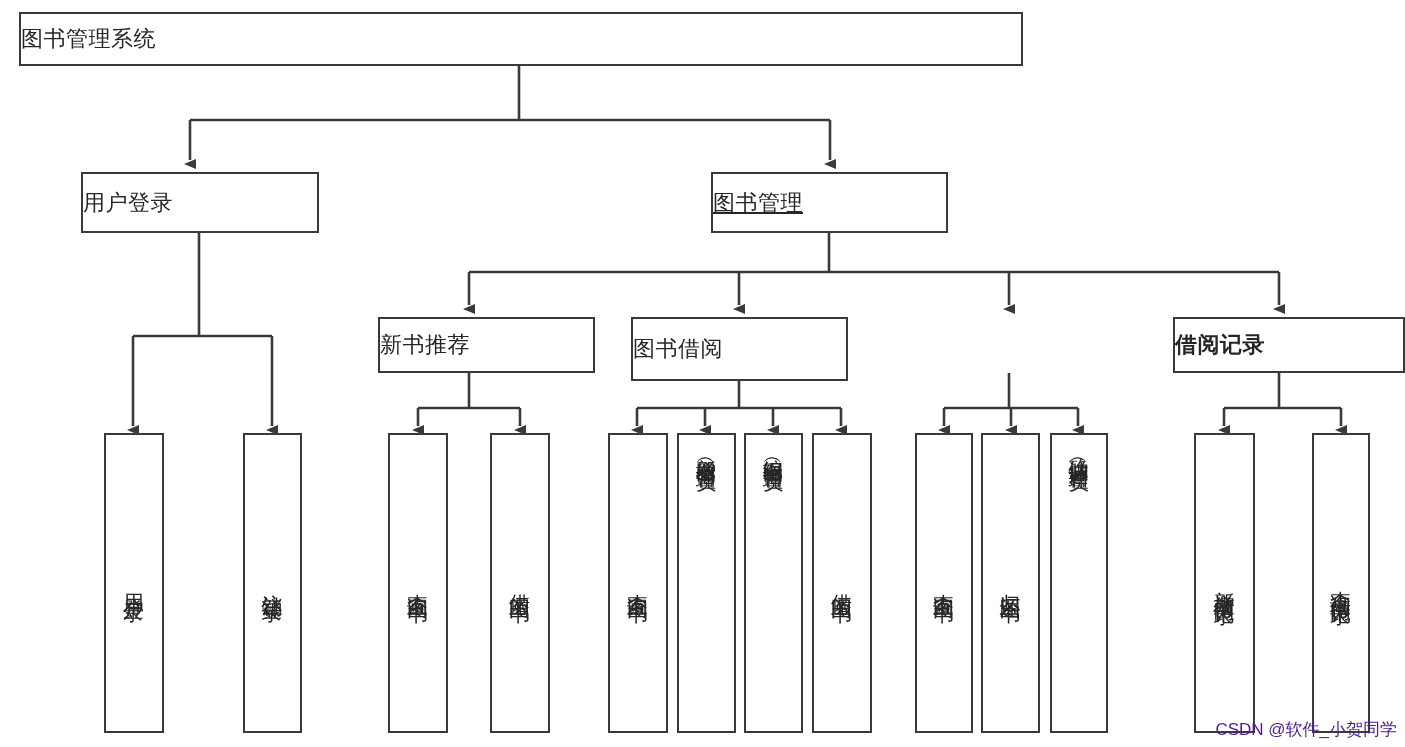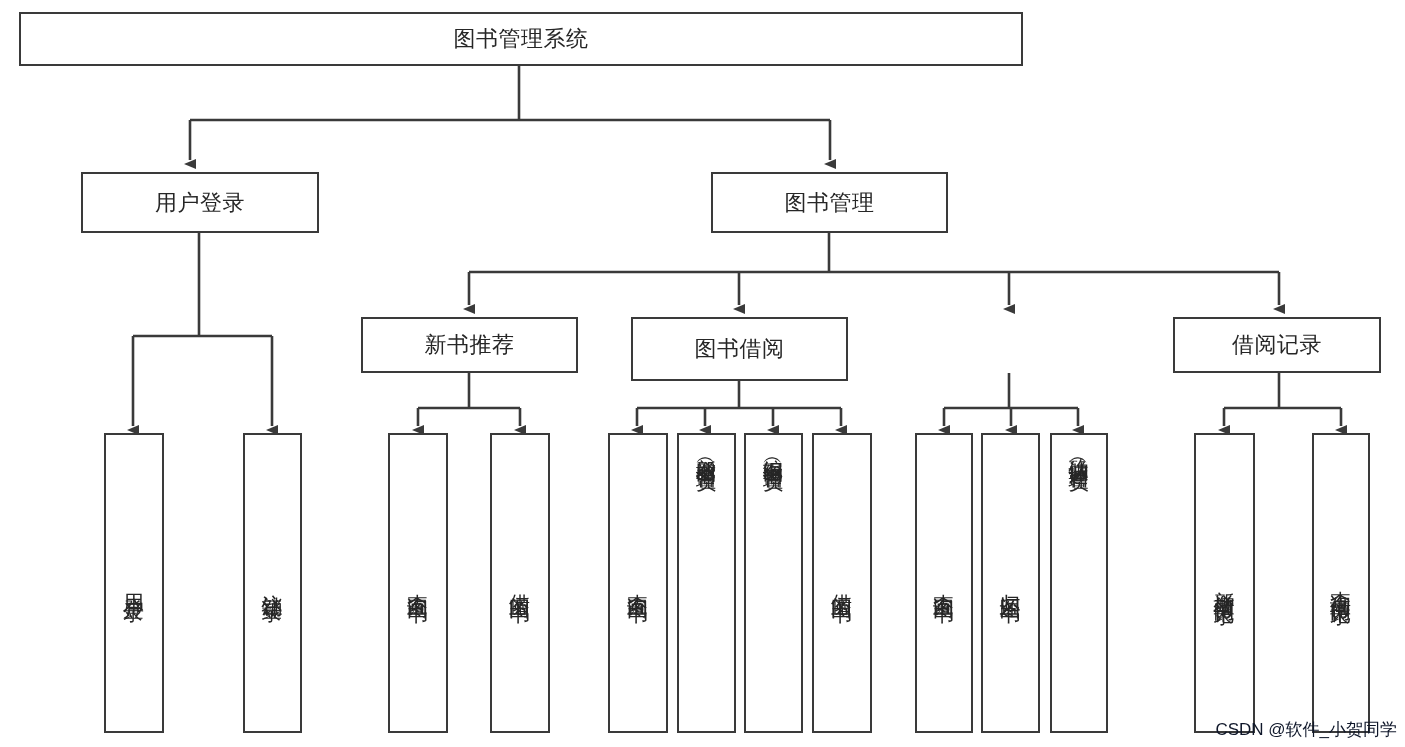--- a/index.html
+++ b/index.html
@@ -24,21 +24,20 @@
     width: 1405px;
     height: 747px;
   }
   .node {
     position: absolute;
     box-sizing: border-box;
     border: 2px solid #3a3a3a;
     background: #ffffff;
     display: flex;
     align-items: center;
-    justify-content: center;
     color: #262626;
   }
   .node .lbl {
     display: block;
     text-align: center;
     line-height: 1.18;
   }
   .node.horiz .lbl {
     font-size: 22px;
     letter-spacing: 0.5px;
@@ -59,21 +58,21 @@
   }
   .node.vert.tall .lbl {
     font-size: 20px;
     letter-spacing: 2px;
   }
   #watermark {
     position: absolute;
     right: 8px;
     bottom: 6px;
     font-size: 17px;
-    color: #0f172a;
+    color: #4c1d95;
     white-space: nowrap;
     pointer-events: none;
   }
 </style>
 </head>
 <body>
 
 <div id="canvas">
 
   <svg class="edges" viewBox="0 0 1405 747" xmlns="http://www.w3.org/2000/svg">
@@ -127,31 +126,31 @@
     </g>
   </svg>
 
   <div class="node horiz" style="left:19px; top:12px; width:1004px; height:54px;">
     <span class="lbl">图书管理系统</span>
   </div>
 
   <div class="node horiz" style="left:81px; top:172px; width:238px; height:61px;">
     <span class="lbl">用户登录</span>
   </div>
-  <div class="node horiz" style="left:711px; top:172px; width:237px; height:61px;">
+  <div class="node horiz" style="left:711px; top:172px; width:237px; height:61px;text-decoration:underline;">
     <span class="lbl">图书管理</span>
   </div>
 
-  <div class="node horiz" style="left:361px; top:317px; width:217px; height:56px;">
+  <div class="node horiz" style="left:378px; top:317px; width:217px; height:56px;">
     <span class="lbl">新书推荐</span>
   </div>
   <div class="node horiz" style="left:631px; top:317px; width:217px; height:64px;">
     <span class="lbl">图书借阅</span>
   </div>
-  <div class="node horiz" style="left:1173px; top:317px; width:208px; height:56px;">
+  <div class="node horiz" style="left:1173px; top:317px; width:232px; height:56px;font-weight:bold;">
     <span class="lbl">借阅记录</span>
   </div>
 
   <div class="node vert" style="left:104px; top:433px; width:60px; height:300px; align-items:center;">
     <span class="lbl">用户登录</span>
   </div>
   <div class="node vert" style="left:243px; top:433px; width:59px; height:300px; align-items:center;">
     <span class="lbl">注销登录</span>
   </div>
 

